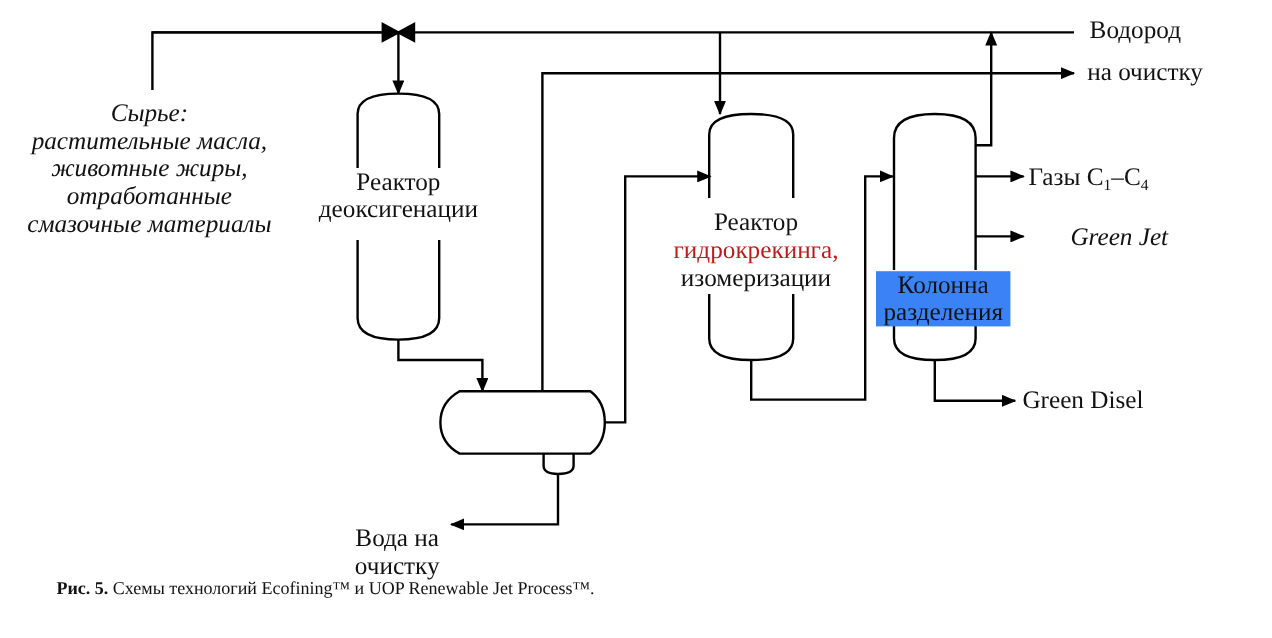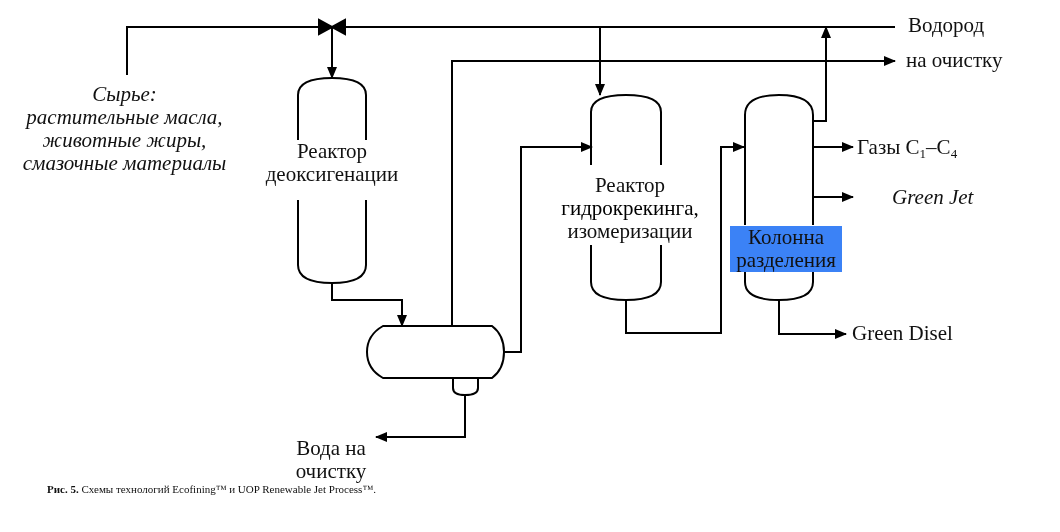--- a/index.html
+++ b/index.html
@@ -1,21 +1,21 @@
 <!DOCTYPE html>
 <html><head>
 <meta charset="utf-8">
 <style>
   html, body { margin: 0; padding: 0; background: #ffffff; }
   body { width: 1060px; height: 532px; position: relative; overflow: hidden; font-family: "Liberation Serif", serif; color: #111; }
   svg#diagram { position: absolute; left: 0; top: 0; }
   .lbl { position: absolute; font-family: "Liberation Serif", serif; font-size: 21px; line-height: 23px; color: #111; white-space: nowrap; }
   .c { text-align: center; }
-  .hl { color: #000000; }
-  .caption { position: absolute; left: 47px; top: 483px; font-size: 11px; font-family: "Liberation Serif", serif; white-space: nowrap; }
+  .hl { color: #b91c1c; }
+  .caption { position: absolute; left: 47px; top: 483px; font-size: 15px; font-family: "Liberation Serif", serif; white-space: nowrap; }
   .caption b { font-weight: bold; }
   sub { font-size: 13px; vertical-align: -4px; }
 </style>
 </head>
 <body>
 
 <svg id="diagram" width="1060" height="532" viewBox="0 0 1060 532">
   <defs>
     <marker id="arr" markerWidth="12" markerHeight="10" refX="11" refY="5" orient="auto" markerUnits="userSpaceOnUse">
       <path d="M0,0 L12,5 L0,10 Z" fill="#000"></path>
@@ -57,20 +57,21 @@
     <line x1="813" y1="147" x2="853" y2="147" marker-end="url(#arr)"></line>
     <line x1="813" y1="197" x2="853" y2="197" marker-end="url(#arr)"></line>
     <polyline points="779,300 779,334 846,334" marker-end="url(#arr)"></polyline>
   </g>
 </svg>
 
 <div class="lbl c" style="left:12px; top:83px; width:225px;font-style:italic;">
   <div>Сырье:</div>
   <div>растительные масла,</div>
   <div>животные жиры,</div>
+  <div>отработанные</div>
   <div>смазочные материалы</div>
 </div>
 
 <div class="lbl" style="left:908px; top:14px;">Водород</div>
 
 <div class="lbl" style="left:906px; top:49px;">
   <div>на очистку</div>
 </div>
 
 <div class="lbl c" style="left:262px; top:140px; width:140px; background:#fff;">

